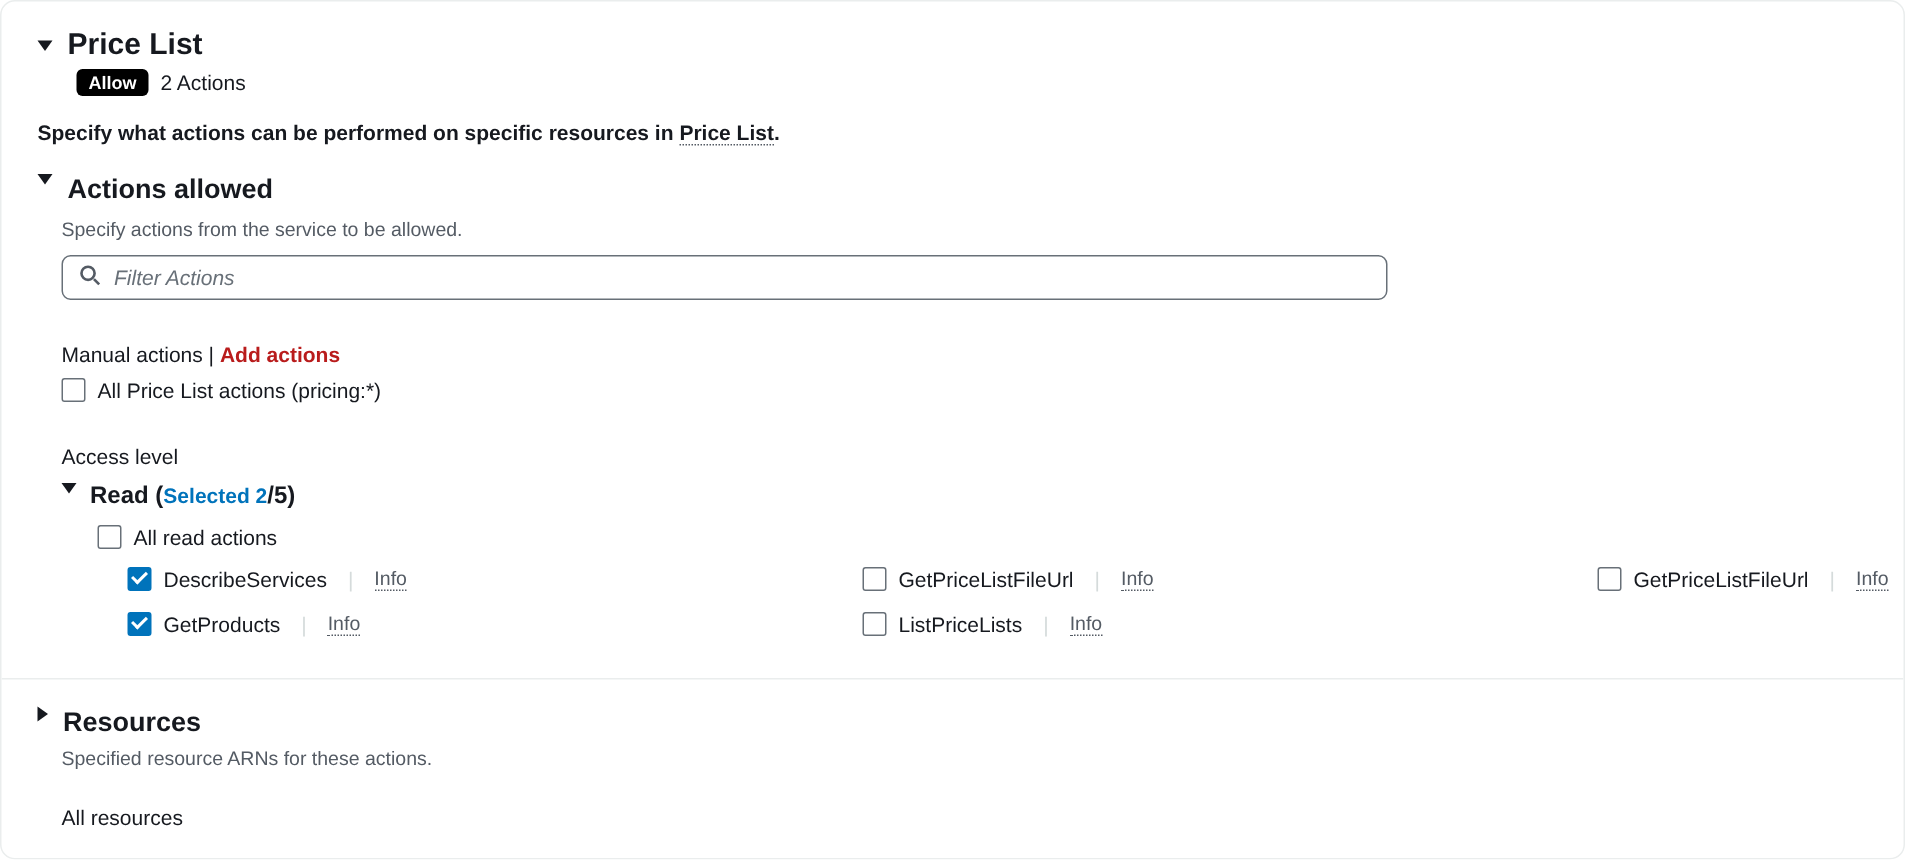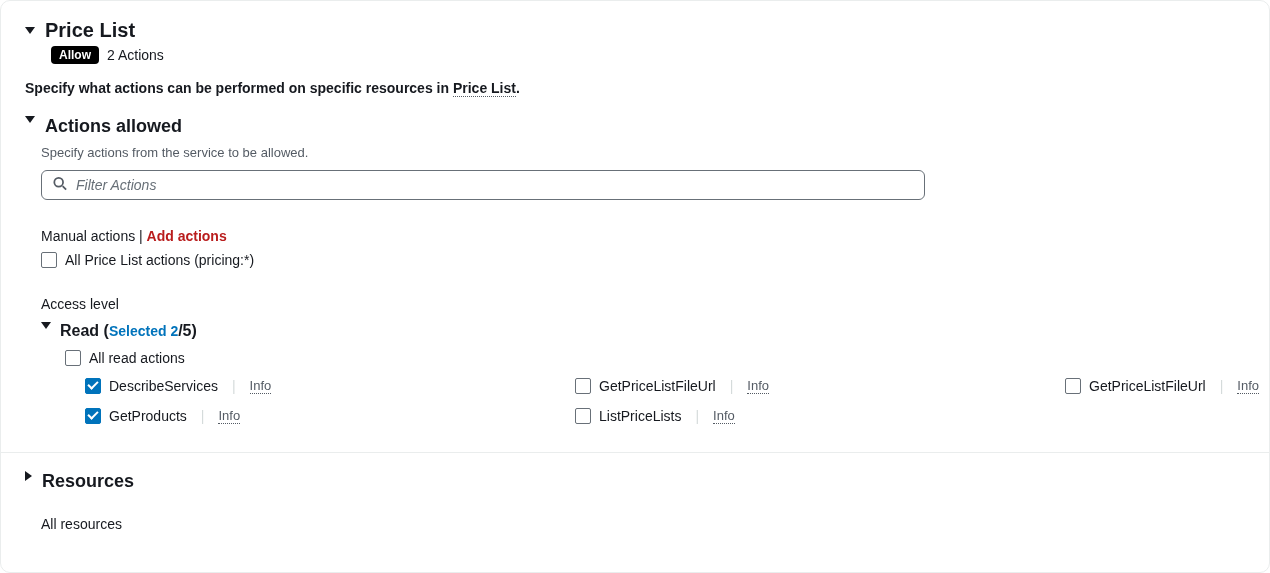--- a/index.html
+++ b/index.html
@@ -326,16 +326,17 @@
     </div>
   </div>
 
   <hr class="hr">
 
   <div class="resources-section">
     <div class="sub-header">
       <span class="caret caret-right"></span>
       <span class="sub-title">Resources</span>
     </div>
+    <p class="res-desc">Specified resource ARNs for these actions.</p>
     <div class="all-res">All resources</div>
   </div>
 
 </div>
 
 </body></html>

